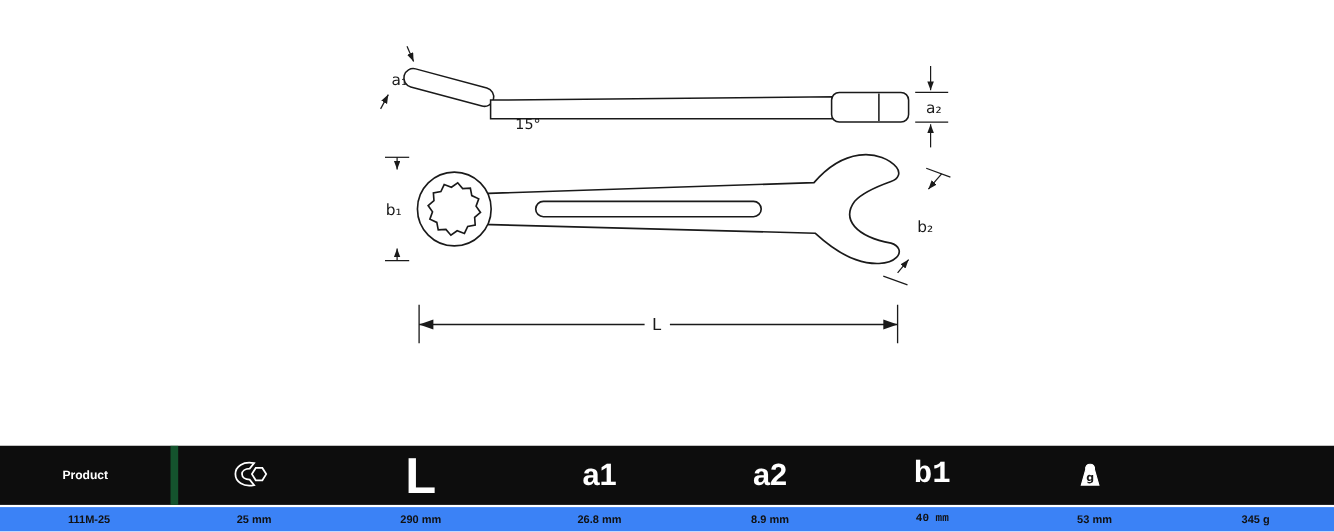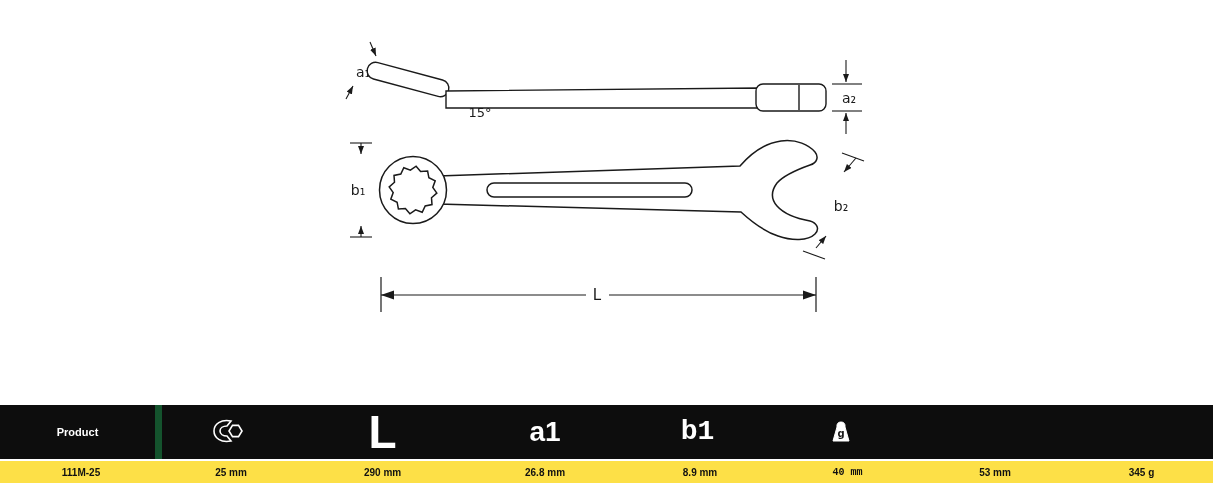--- a/index.html
+++ b/index.html
@@ -19,21 +19,21 @@
   .c-l{width:13.60%;}
   .c-a1{width:13.19%;}
   .c-a2{width:12.37%;}
   .c-b1{width:11.95%;font-family:Liberation Mono, monospace;}
   .c-b2{width:12.37%;}
   .c-weight{width:11.78%;}
   .thead .c-product{border-right:7px solid #14532d;box-sizing:border-box;}
   .h-small{font-size:11px;font-weight:bold;}
   .h-big{font-size:46px;font-weight:bold;line-height:1;}
   .h-med{font-size:28px;font-weight:bold;line-height:1;}
-  .trow{display:flex;height:22px;background:#fde047;margin-top:2px;align-items:center;}
+  .trow{display:flex;height:22px;background:#3b82f6;margin-top:2px;align-items:center;}
   .tcell{font-size:10px;font-weight:bold;color:#111111;text-align:center;}
 </style>
 </head>
 <body>
 
 <div class="drawing">
   <svg viewBox="0 0 1213 405" width="1213" height="405">
     <defs>
       <marker id="arr" markerWidth="9" markerHeight="7" refX="8" refY="3" orient="auto" markerUnits="userSpaceOnUse">
         <path d="M0,0 L8,3 L0,6 Z" fill="#1a1a1a"></path>
@@ -121,20 +121,23 @@
         <path d="M20,3 C10,1 3,6 3,13 C3,20 10,25 20,23 L16,18 C12,18 9,16 9,13 C9,10 12,8 16,8 Z" fill="none" stroke="#ffffff" stroke-width="1.6"></path>
         <polygon points="31,13 27.5,18.6 21.5,18.6 18,13 21.5,7.4 27.5,7.4" fill="none" stroke="#ffffff" stroke-width="1.6"></polygon>
       </svg>
     </div>
     <div class="hcol c-l h-big">
       <span>L</span>
     </div>
     <div class="hcol c-a1 h-med">
       <span>a1</span>
     </div>
+    <div class="hcol c-a2 h-med">
+      <span>a2</span>
+    </div>
     <div class="hcol c-b1 h-med">
       <span>b1</span>
     </div>
     <div class="hcol c-weight">
       <svg width="26" height="24" viewBox="0 0 26 24">
         <path d="M5,21 L9,7 C8.5,3.5 10.5,2 13,2 C15.5,2 17.5,3.5 17,7 L21,21 Z" fill="#ffffff" stroke="#ffffff" stroke-width="1"></path>
         <text x="13" y="17" font-size="10" font-weight="bold" text-anchor="middle" fill="#000000">g</text>
       </svg>
     </div>
   </div>

